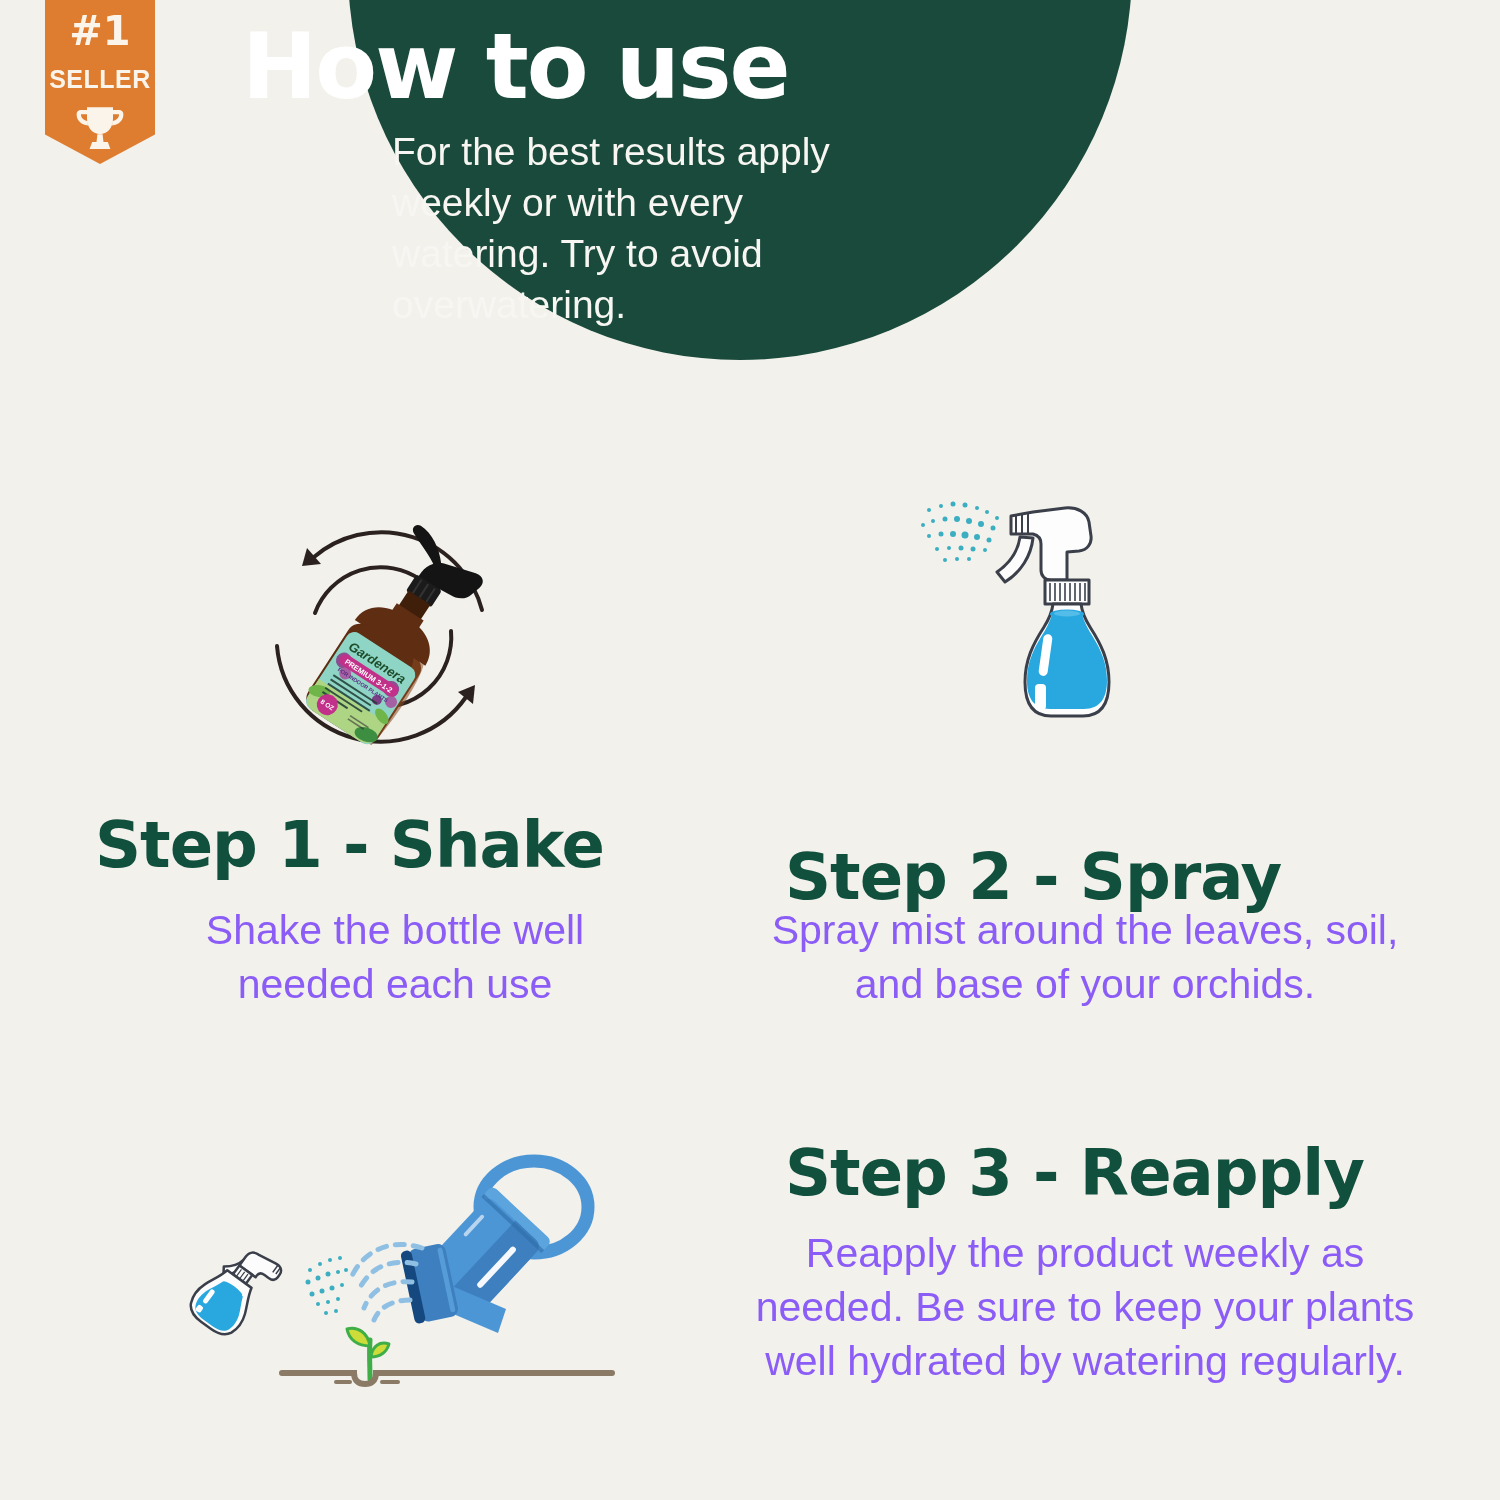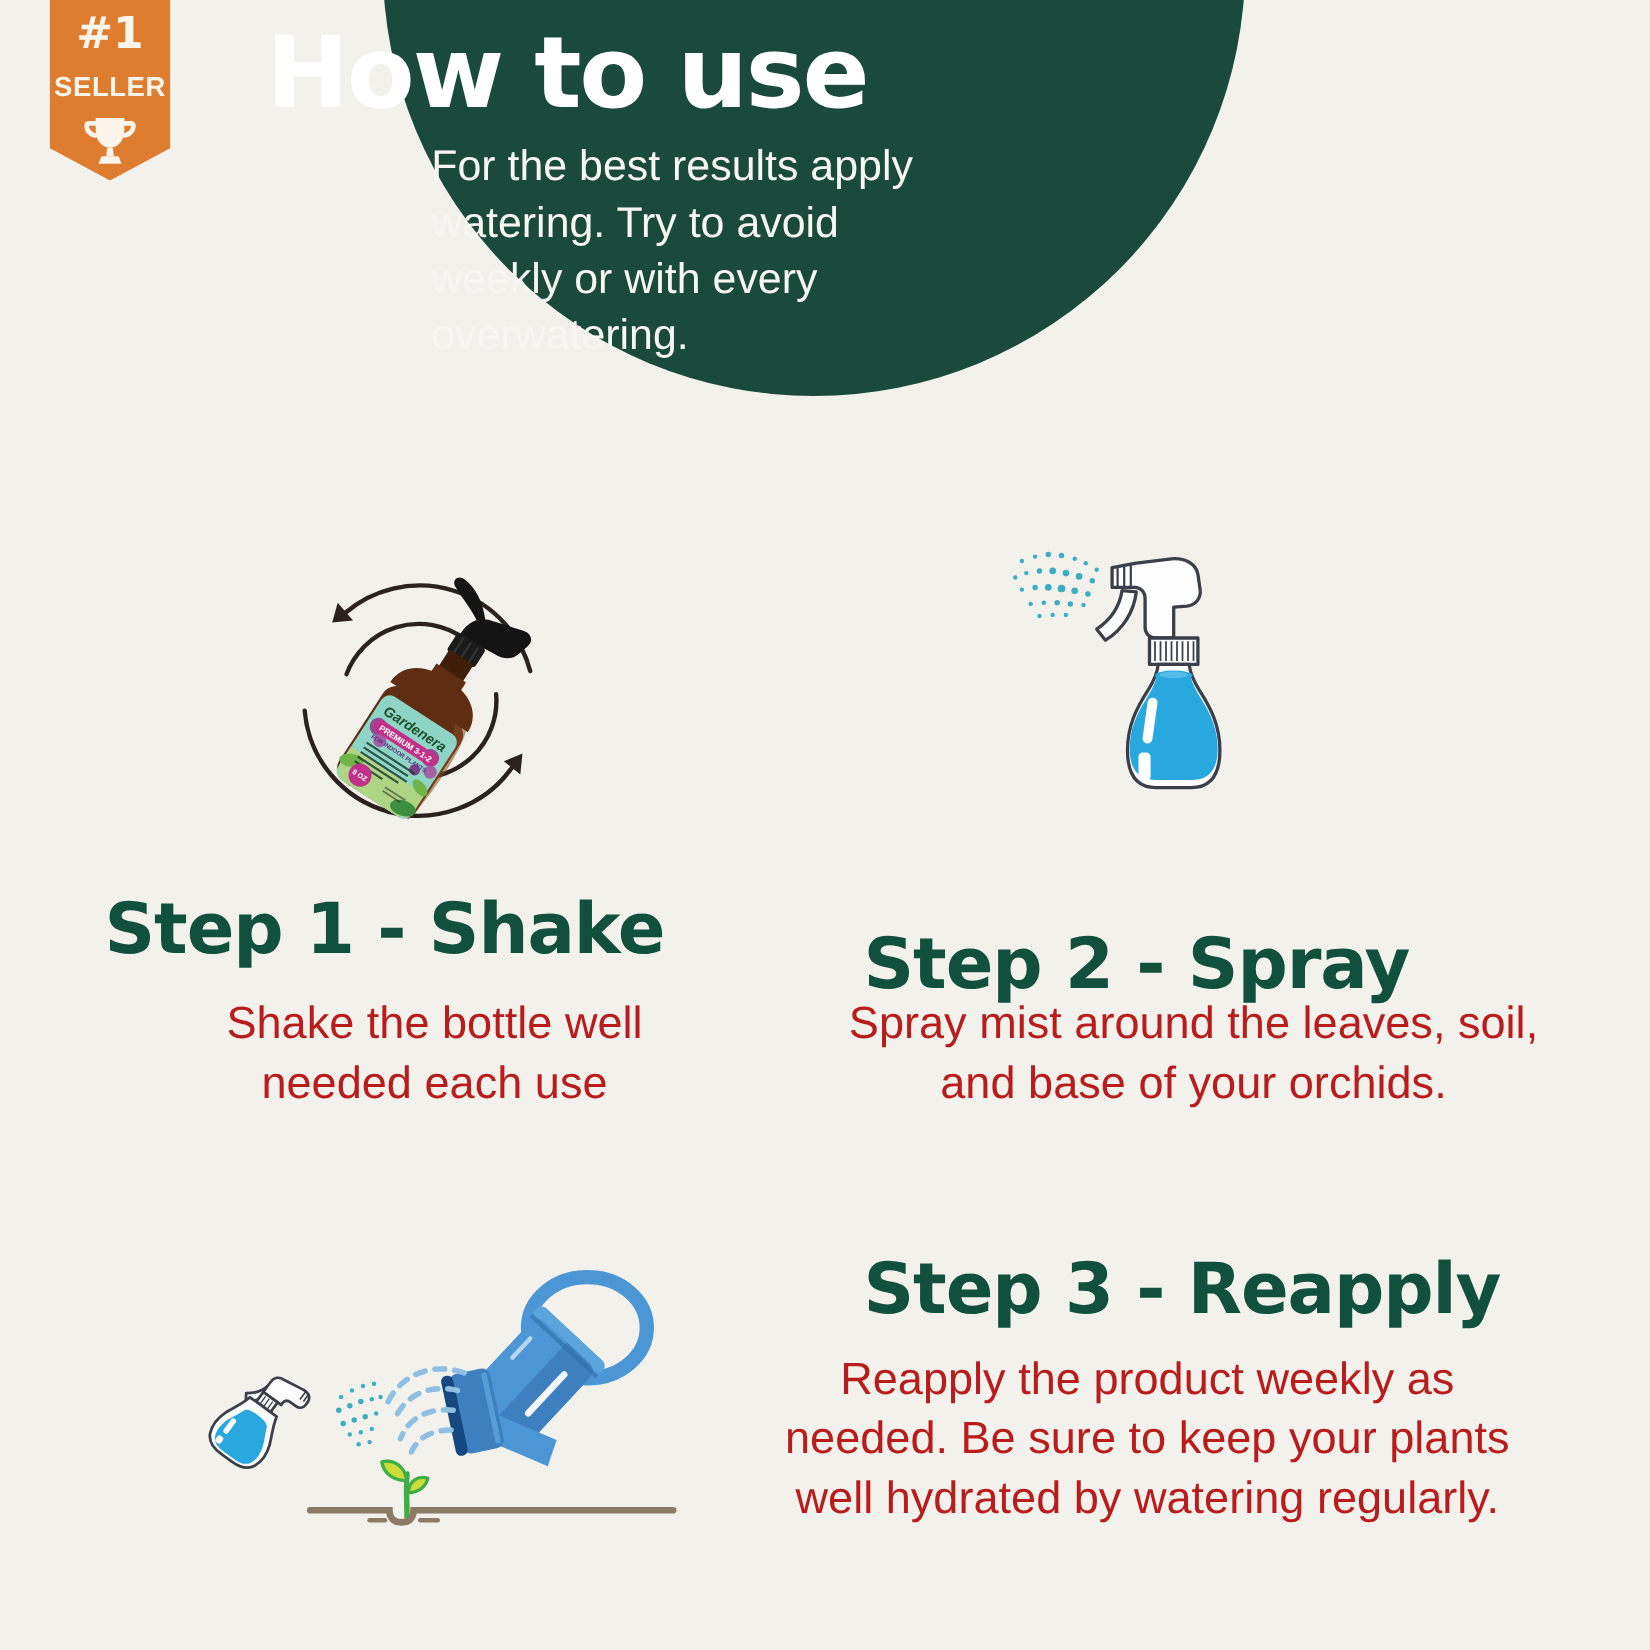--- a/index.html
+++ b/index.html
@@ -18,41 +18,41 @@
   .badge{left:45px;top:0;width:110px;height:164px;background:#DE7D2F;
          clip-path:polygon(0 0,100% 0,100% 82%,50% 100%,0 82%);
          display:flex;flex-direction:column;align-items:center;color:#FBF4EA;}
   .badge-rank{font-family:"DejaVu Sans",sans-serif;font-weight:bold;font-size:40px;margin-top:10px;line-height:42px;}
   .badge-word{font-family:Liberation Sans, sans-serif;font-weight:bold;font-size:25px;letter-spacing:.5px;line-height:28px;margin-top:13px;}
   .badge-trophy{margin-top:10px;}
 
   
   .step-title{font-family:"DejaVu Sans",sans-serif;font-weight:bold;font-size:64px;letter-spacing:-1px;
               color:#12503E;text-align:left;}
-  .step-body{font-size:41px;line-height:54px;color:#b91c1c;text-align:center;font-weight:400;}
+  .step-body{font-size:41px;line-height:54px;color:#8b5cf6;text-align:center;font-weight:400;}
   .s1t{left:95px;top:808px;width:600px;}
   .s1b{left:95px;top:903px;width:600px;}
   .s2t{left:785px;top:840px;width:600px;}
   .s2b{left:725px;top:903px;width:720px;}
   .s3t{left:785px;top:1136px;width:600px;}
-  .s3b{left:683px;top:1226px;width:720px;}
+  .s3b{left:725px;top:1226px;width:720px;}
 
   svg text{font-family:"Liberation Sans",sans-serif;}
 </style>
 </head>
 <body>
 
 <div id="canvas">
 
   <div class="abs hero-circle"></div>
   <div class="abs hero-title">How to use</div>
   <div class="abs hero-sub">
     <div>For the best results apply</div>
+    <div>weekly or with every</div>
     <div>watering. Try to avoid</div>
-    <div>weekly or with every</div>
     <div>overwatering.</div>
   </div>
 
   <div class="abs badge">
     <div class="badge-rank">#1</div>
     <div class="badge-word">SELLER</div>
     <svg class="badge-trophy" width="52" height="52" viewBox="0 0 60 58">
       <path d="M15 4 H45 V17 C45 28 38 35 30 35 C22 35 15 28 15 17 Z" fill="#FBF4EA"></path>
       <path d="M16 7 H8 C5 7 3 9 3 12 C3 19 8 24 16 25 L16 20 C11 19 8 16 8 12 L16 12 Z" fill="#FBF4EA"></path>
       <path d="M44 7 H52 C55 7 57 9 57 12 C57 19 52 24 44 25 L44 20 C49 19 52 16 52 12 L44 12 Z" fill="#FBF4EA"></path>

